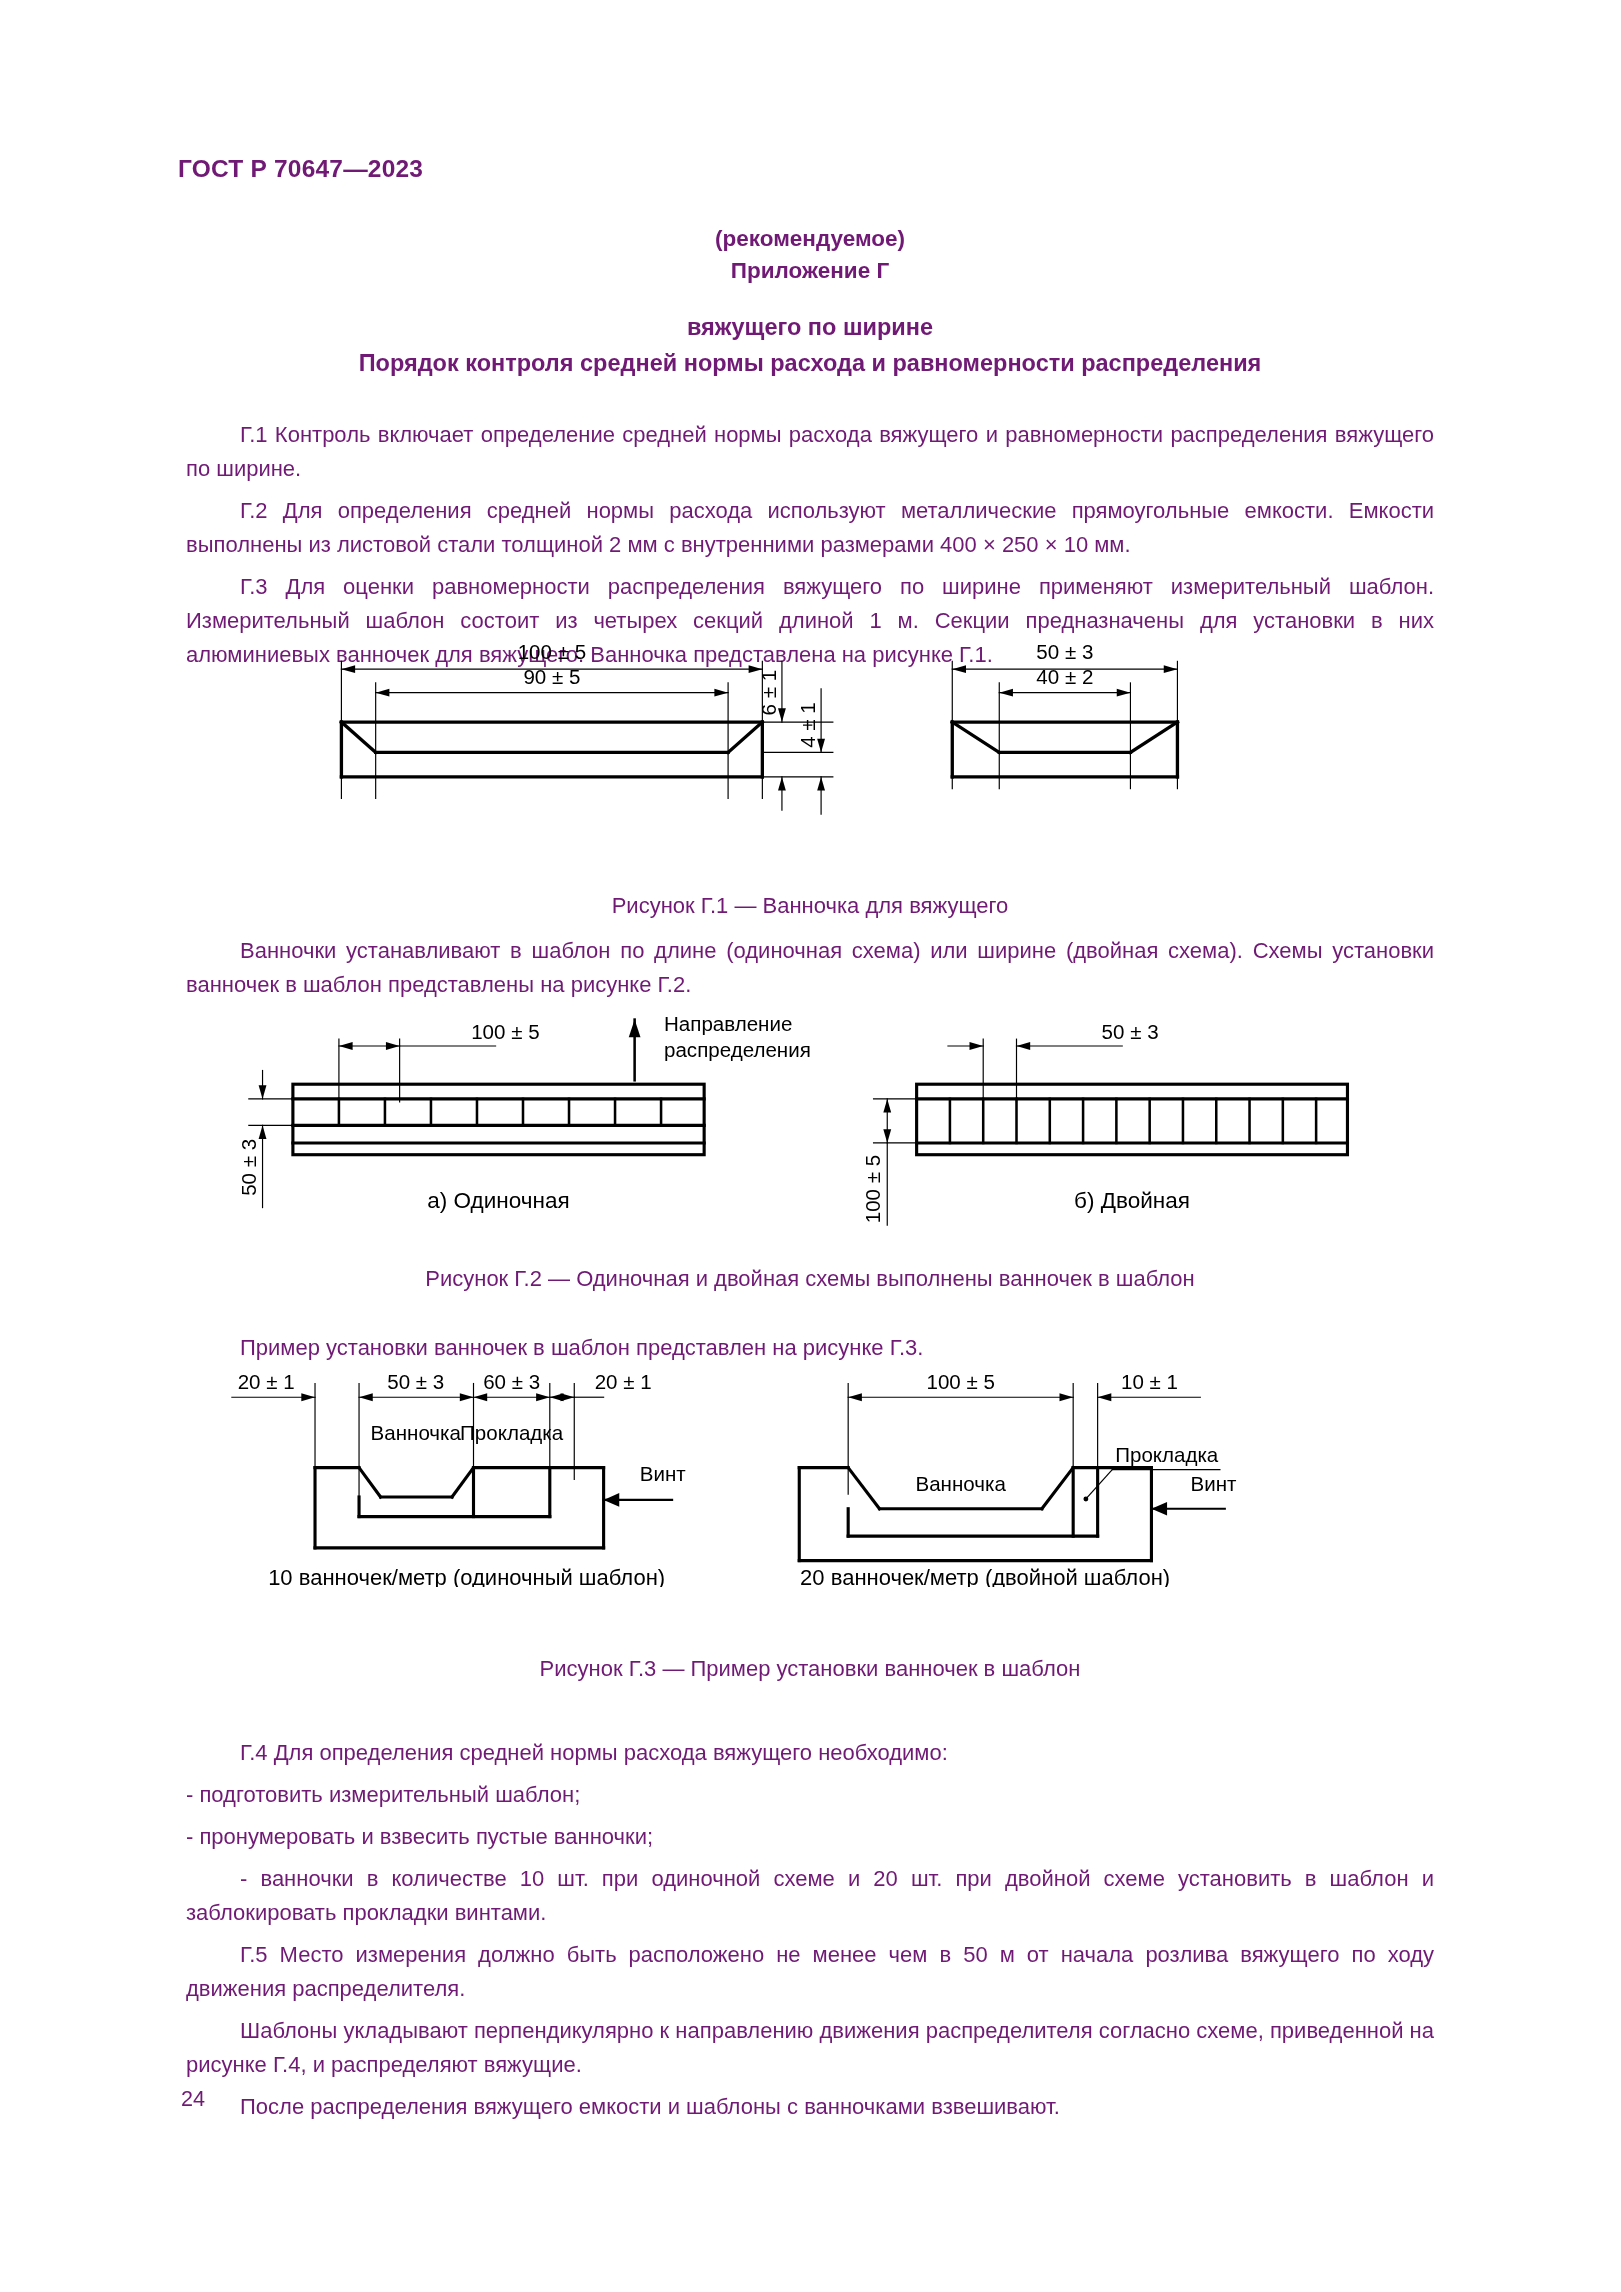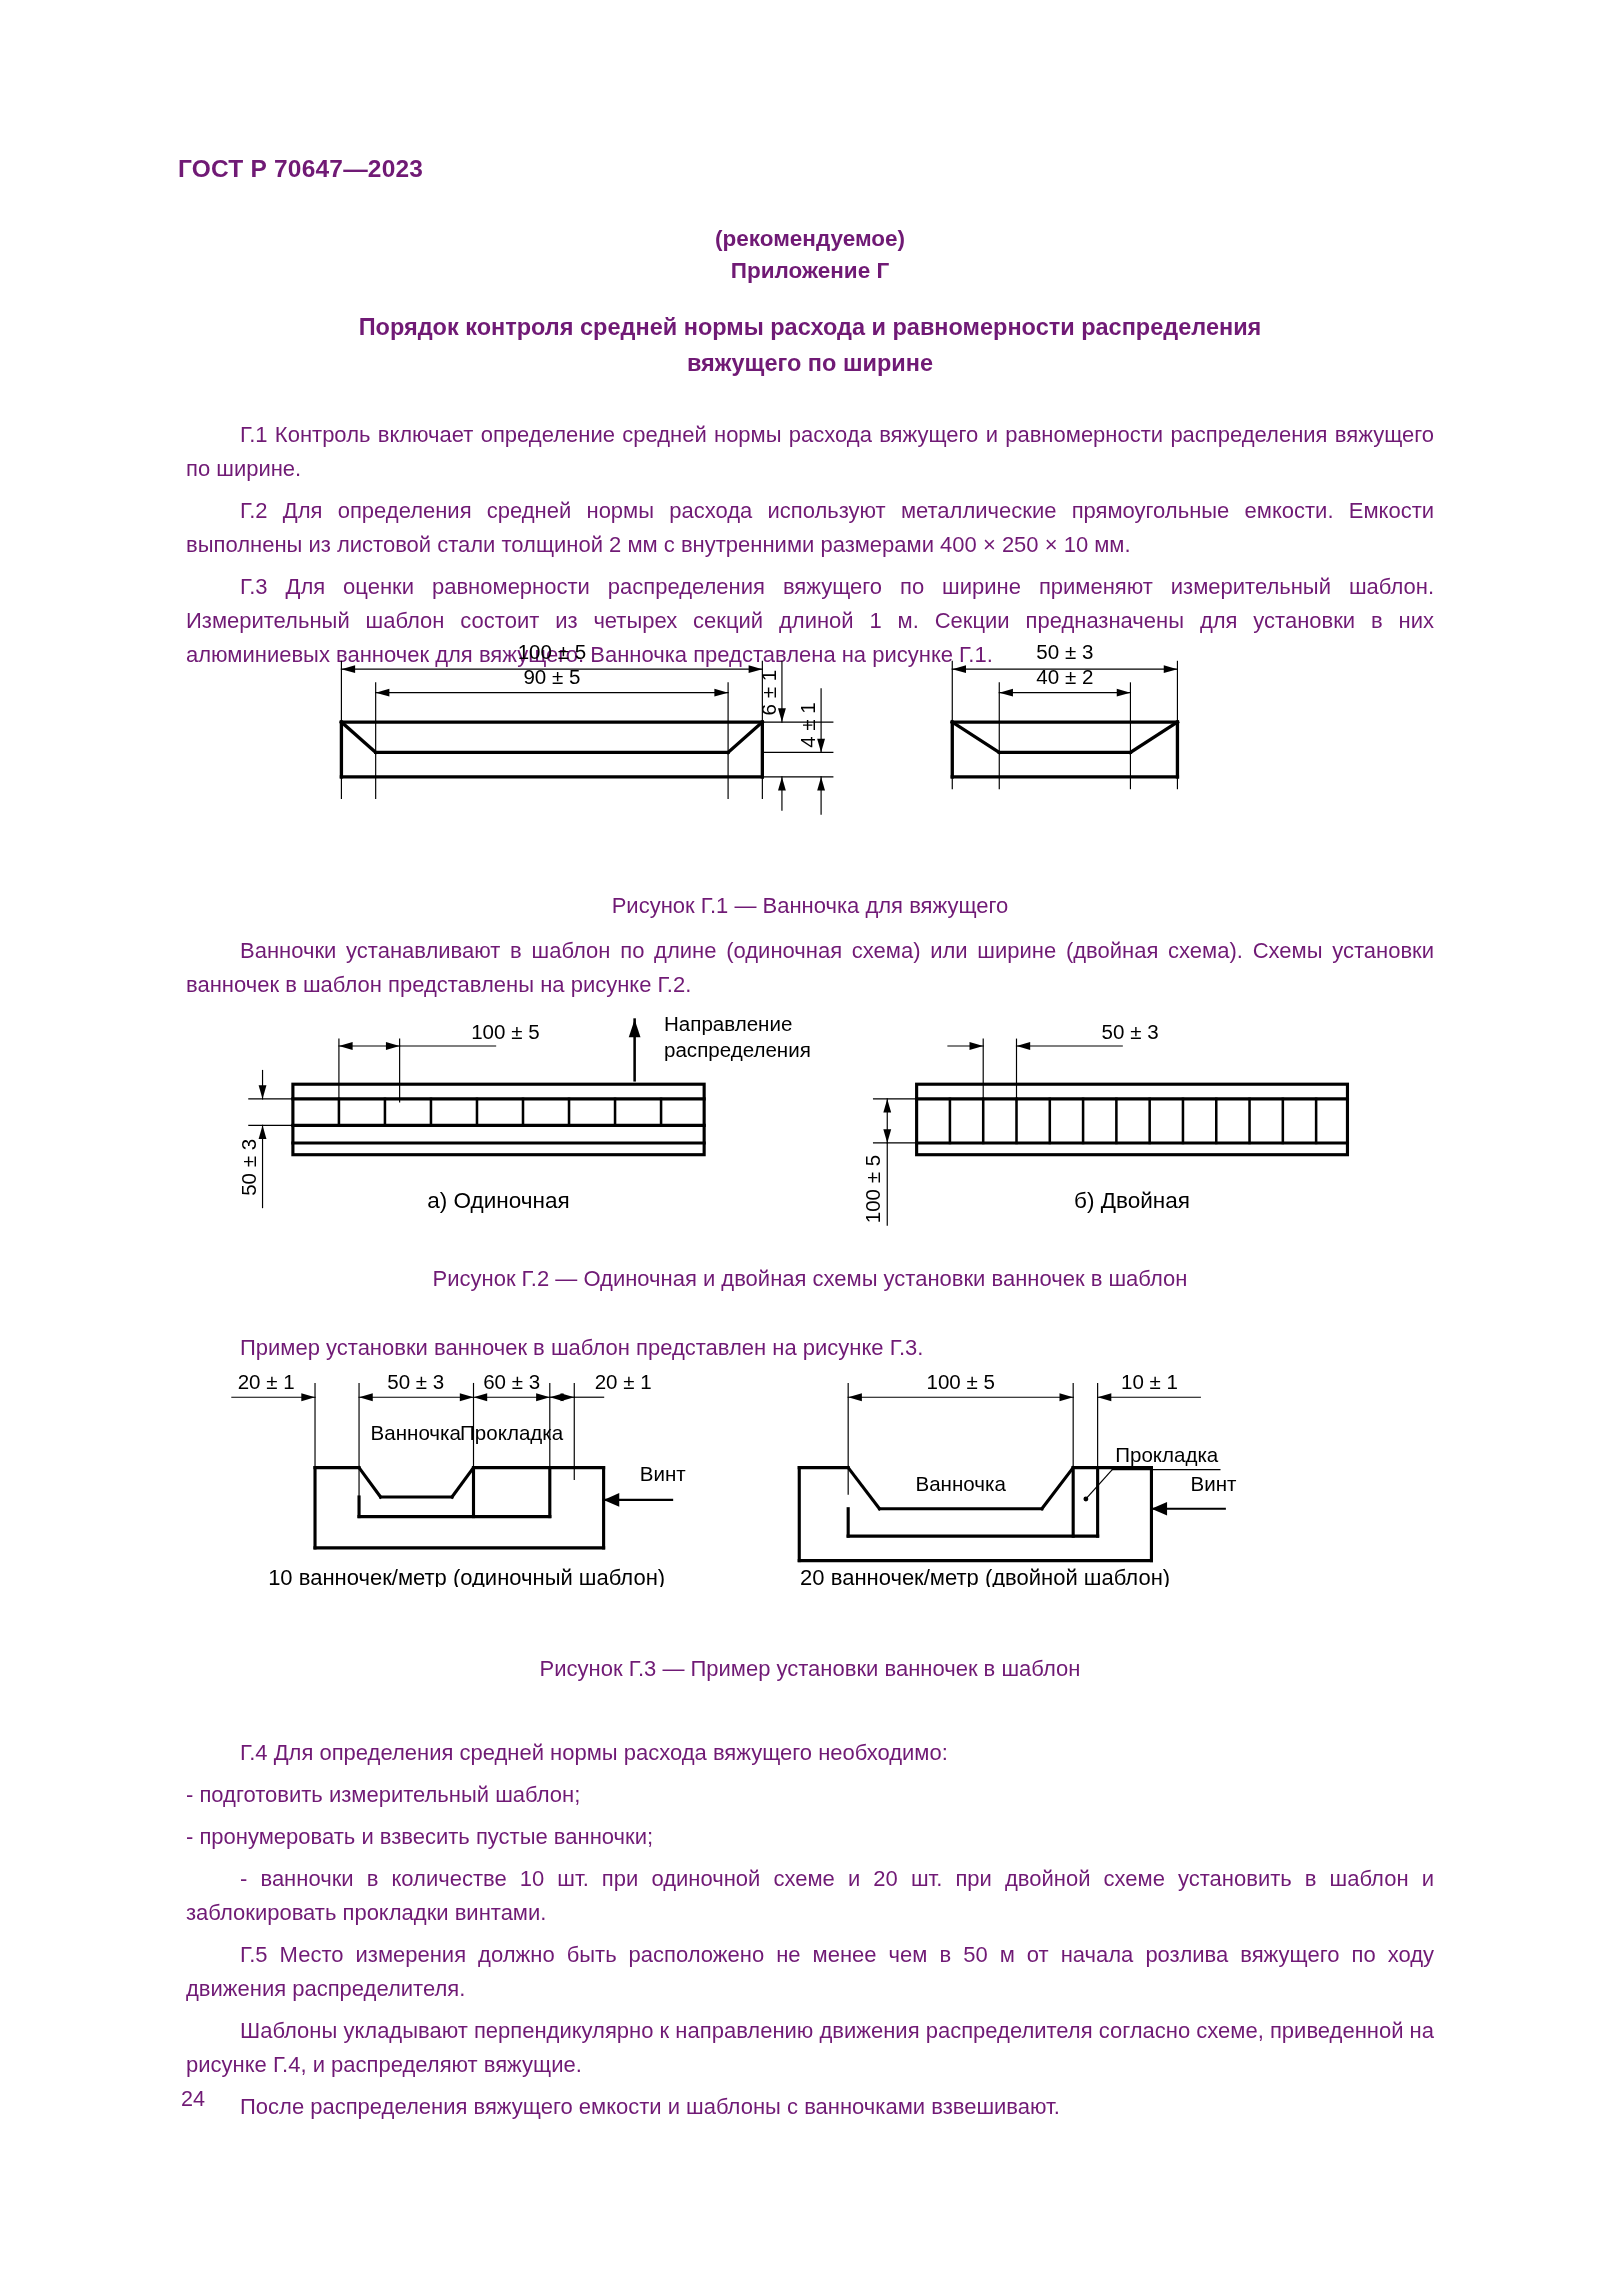--- a/index.html
+++ b/index.html
@@ -101,22 +101,22 @@
 <div class="page">
 
   <div class="doc-header">ГОСТ Р 70647—2023</div>
 
   <div class="annex-block">
     <div>(рекомендуемое)</div>
     <div>Приложение Г</div>
   </div>
 
   <div class="annex-title">
+    <div>вяжущего по ширине</div>
     <div>Порядок контроля средней нормы расхода и равномерности распределения</div>
-    <div>вяжущего по ширине</div>
   </div>
 
   <div class="body-text" style="top: 410px;">
     <p class="ind">Г.1 Контроль включает определение средней нормы расхода вяжущего и равномерности распределения вяжущего по ширине.</p>
     <p class="ind">Г.2 Для определения средней нормы расхода используют металлические прямоугольные емкости. Емкости выполнены из листовой стали толщиной 2 мм с внутренними размерами 400 × 250 × 10 мм.</p>
     <p class="ind">Г.3 Для оценки равномерности распределения вяжущего по ширине применяют измерительный шаблон. Измерительный шаблон состоит из четырех секций длиной 1 м. Секции предназначены для установки в них алюминиевых ванночек для вяжущего. Ванночка представлена на рисунке Г.1.</p>
   </div>
 
   <div class="figure" style="left: 284px; top: 632px;">
     <svg width="990" height="186" viewBox="0 0 1010 190" xmlns="http://www.w3.org/2000/svg">
@@ -270,21 +270,21 @@
         <text x="462" y="32" text-anchor="start">Направление</text>
         <text x="462" y="58" text-anchor="start">распределения</text>
       </g>
       <g font-family="Liberation Sans, sans-serif" font-size="23" fill="#000" text-anchor="middle">
         <text x="293" y="212">а) Одиночная</text>
         <text x="940" y="212">б) Двойная</text>
       </g>
     </svg>
   </div>
 
-  <div class="fig-caption" style="top: 1266px;">Рисунок Г.2 — Одиночная и двойная схемы установки ванночек в шаблон</div>
+  <div class="fig-caption" style="top: 1266px;">Рисунок Г.2 — Одиночная и двойная схемы выполнены ванночек в шаблон</div>
 
   <div class="body-text left-align" style="top: 1323px;">
     <p class="ind">Пример установки ванночек в шаблон представлен на рисунке Г.3.</p>
   </div>
 
   <div class="figure" style="left: 211px; top: 1362px;">
     <svg width="1245" height="225" viewBox="0 0 1270 230" xmlns="http://www.w3.org/2000/svg">
       <g stroke="#000" fill="none" stroke-linecap="square">
 
         <line x1="105" y1="22" x2="105" y2="175" stroke-width="1.2"></line>

